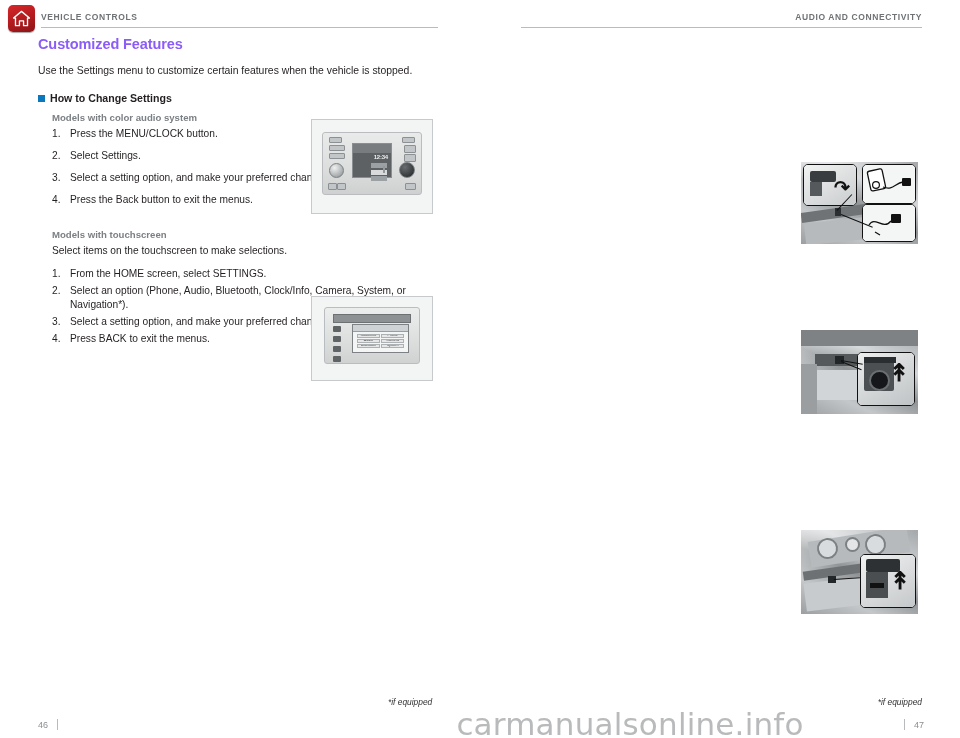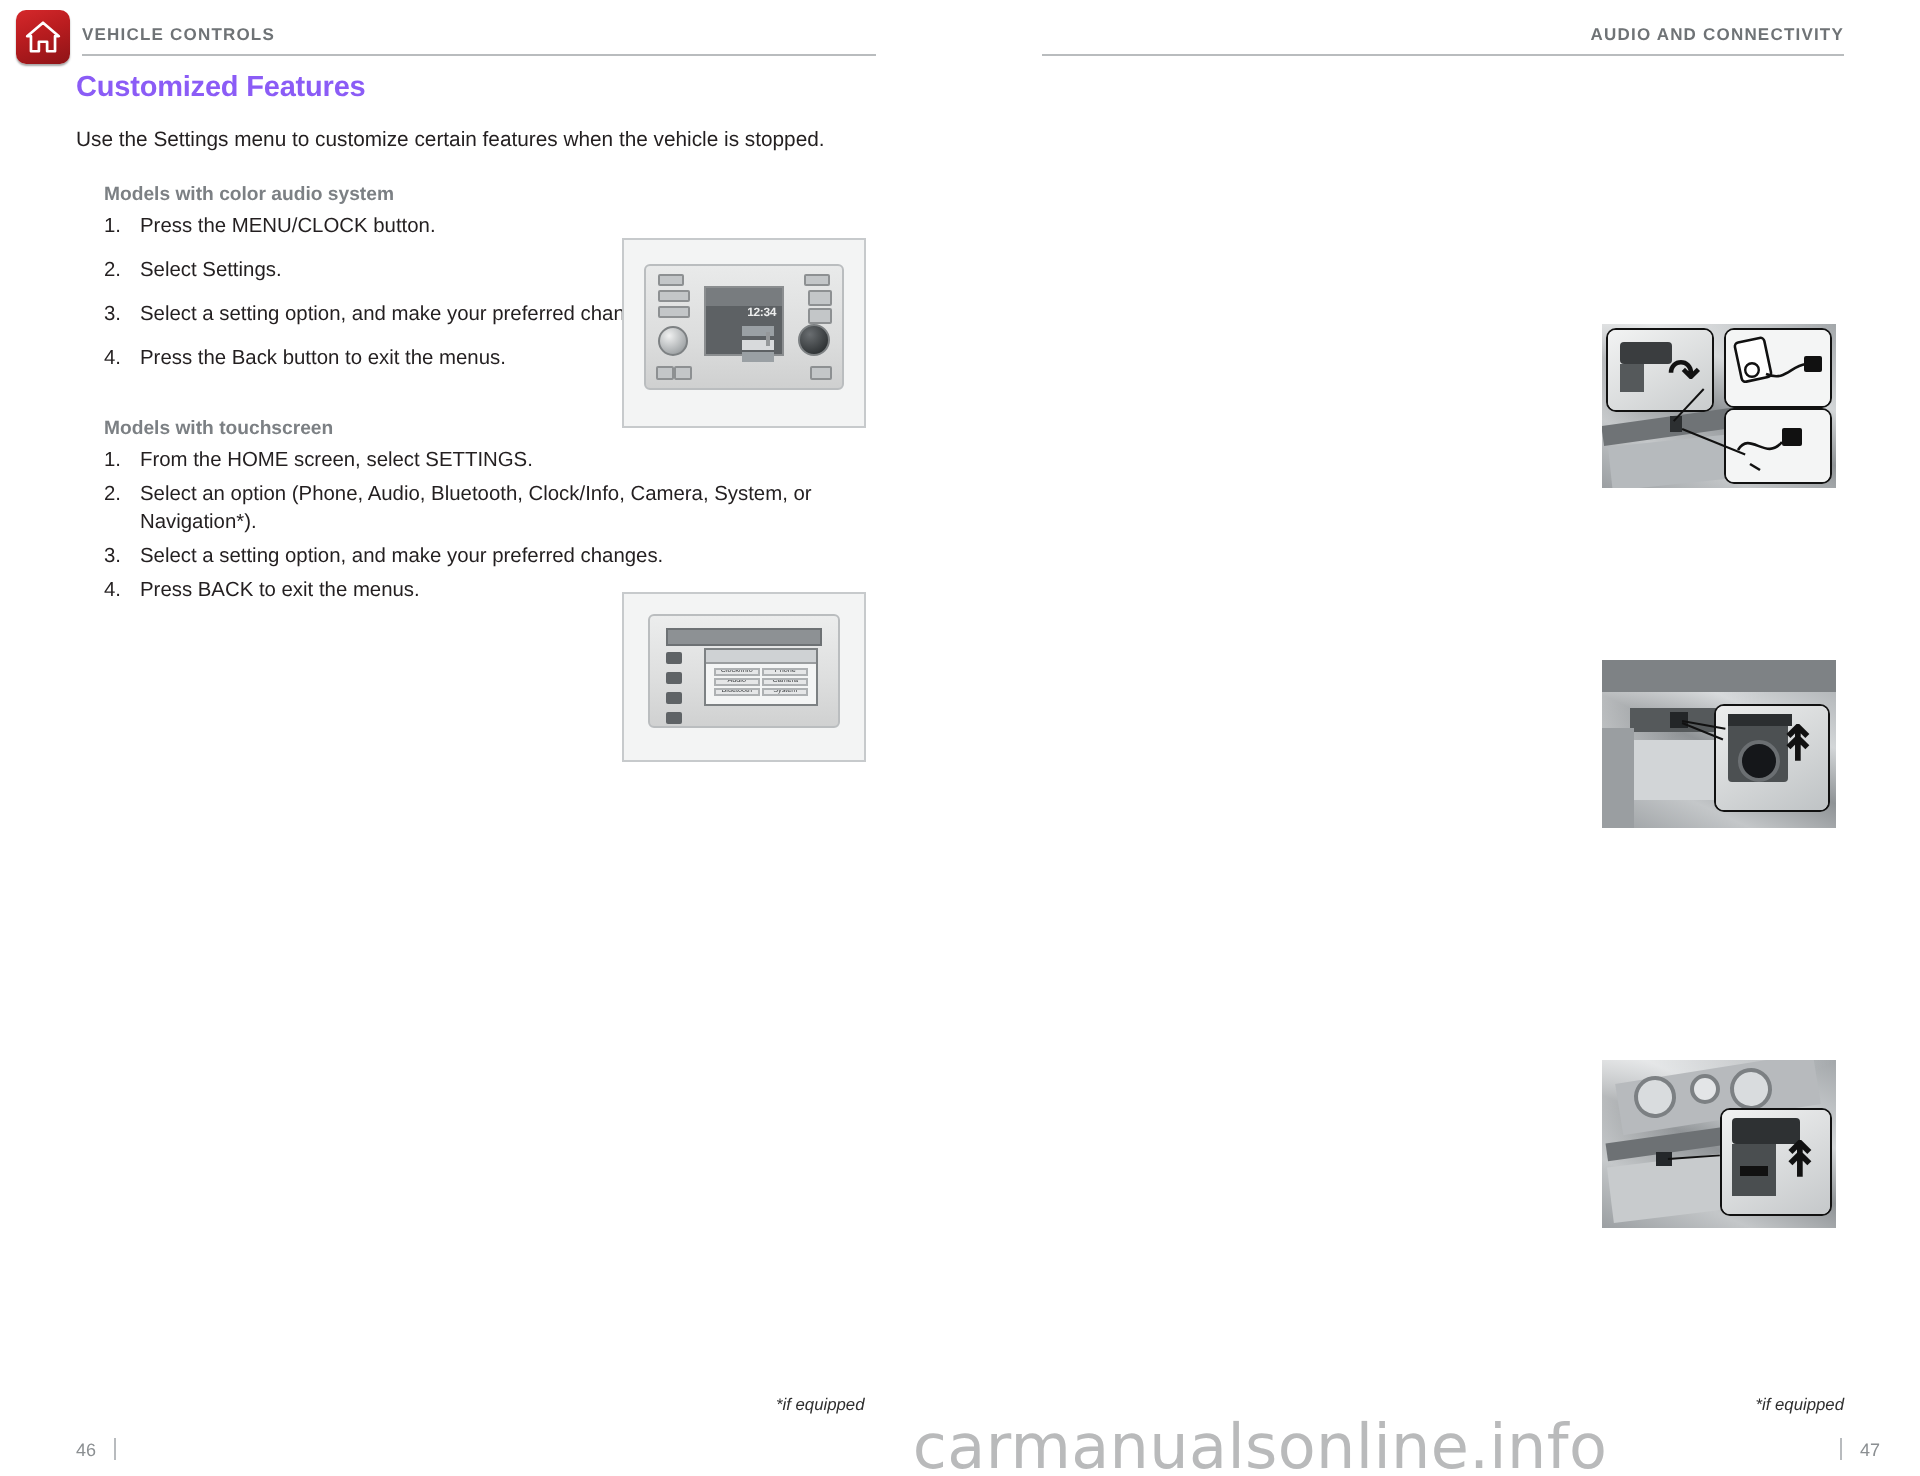--- a/index.html
+++ b/index.html
@@ -301,21 +301,21 @@
     align-items: center;
     gap: 9px;
   }
   .folio .bar {
     display: inline-block;
     width: 1px;
     height: 11px;
     background: #b8bbbe;
   }
   .folio-left  { left: 38px; }
-  .folio-right { right: 20px; margin-left: 20px; }
+  .folio-right { right: 36px; margin-left: 20px; }
 
   .watermark {
     position: absolute;
     left: 0; right: 0;
     bottom: -4px;
     text-align: center;
     font-size: 31px;
     color: #b9babb;
     letter-spacing: .2px;
     font-family: "DejaVu Sans", sans-serif;
@@ -338,35 +338,40 @@
 
     <div class="run-head run-head-left">VEHICLE CONTROLS</div>
     <div class="head-rule head-rule-left"></div>
 
     <div class="col col-left">
 
       <h2 class="section-title">Customized Features</h2>
 
       <p class="lead">Use the Settings menu to customize certain features when the vehicle is stopped.</p>
 
+      <h3 class="sub-head">
+        <span class="bullet-square"></span>
+        <span>How to Change Settings</span>
+      </h3>
 
       <div class="indent">
         <h4 class="variant-head">Models with color audio system</h4>
         <ol class="steps">
           <li>Press the MENU/CLOCK button.</li>
           <li>Select Settings.</li>
           <li>Select a setting option, and make your preferred changes.</li>
           <li>Press the Back button to exit the menus.</li>
         </ol>
       </div>
 
       <div style="height:14px"></div>
 
       <div class="indent">
         <h4 class="variant-head">Models with touchscreen</h4>
+        <p class="body">Select items on the touchscreen to make selections.</p>
         <ol class="steps tight">
           <li>From the HOME screen, select SETTINGS.</li>
           <li>Select an option (Phone, Audio, Bluetooth, Clock/Info, Camera, System, or Navigation*).</li>
           <li>Select a setting option, and make your preferred changes.</li>
           <li>Press BACK to exit the menus.</li>
         </ol>
       </div>
     </div>
 
     <div class="fig" id="fig-color-audio">

